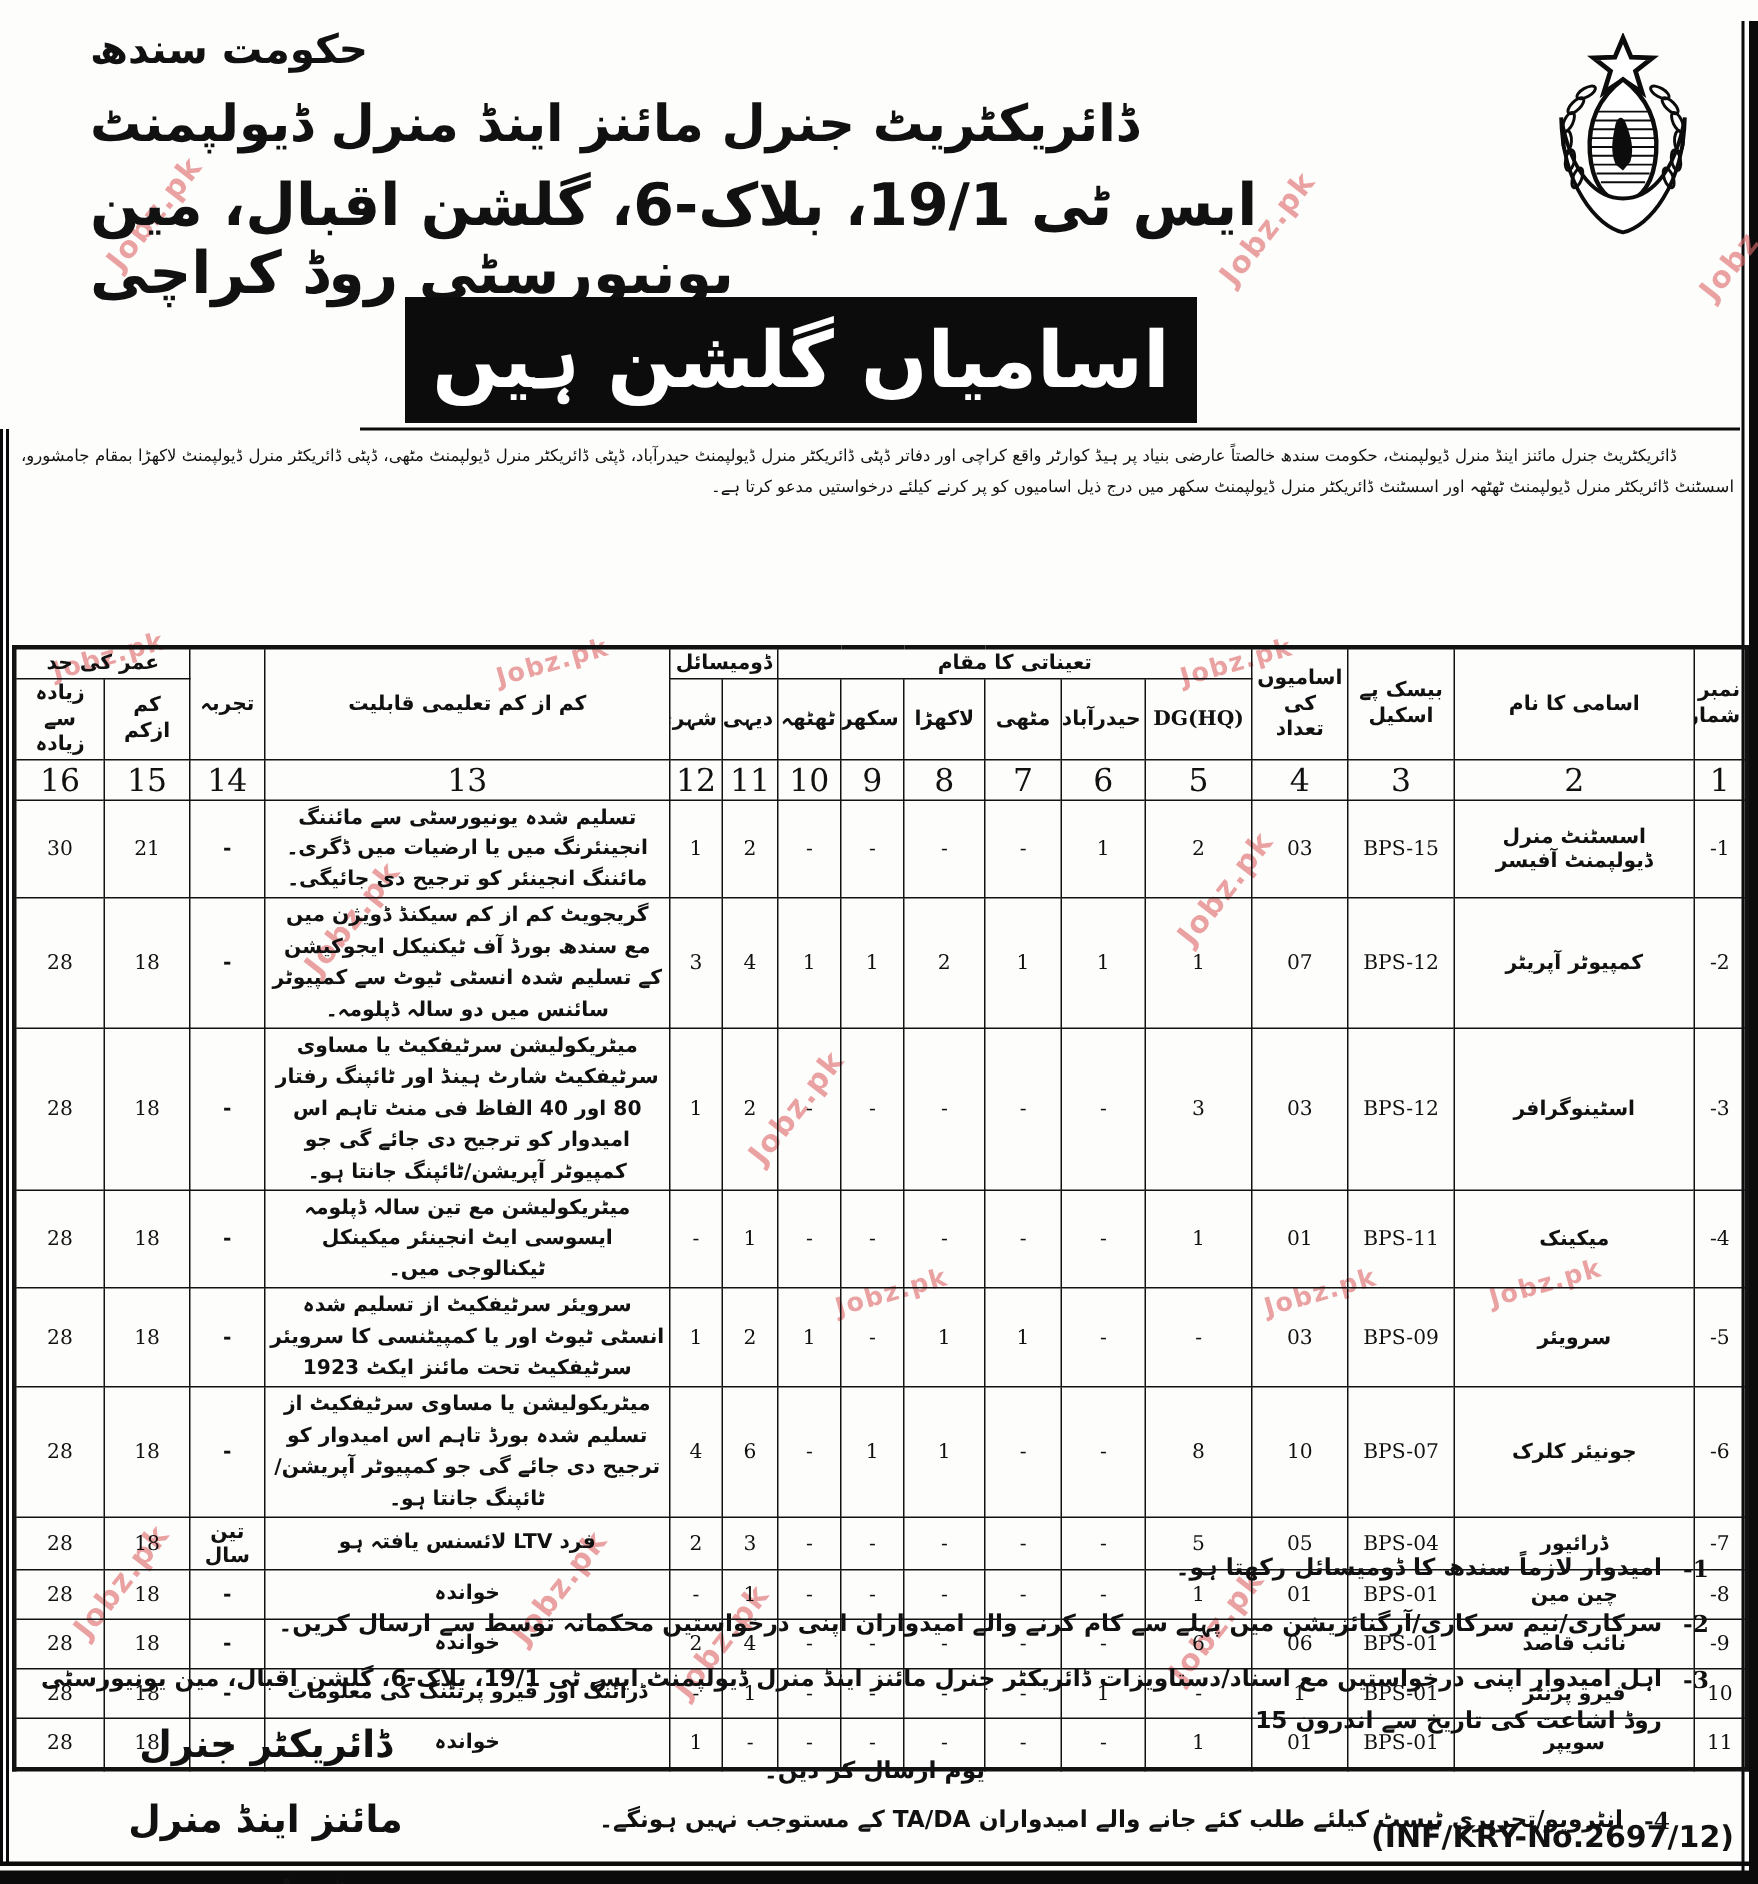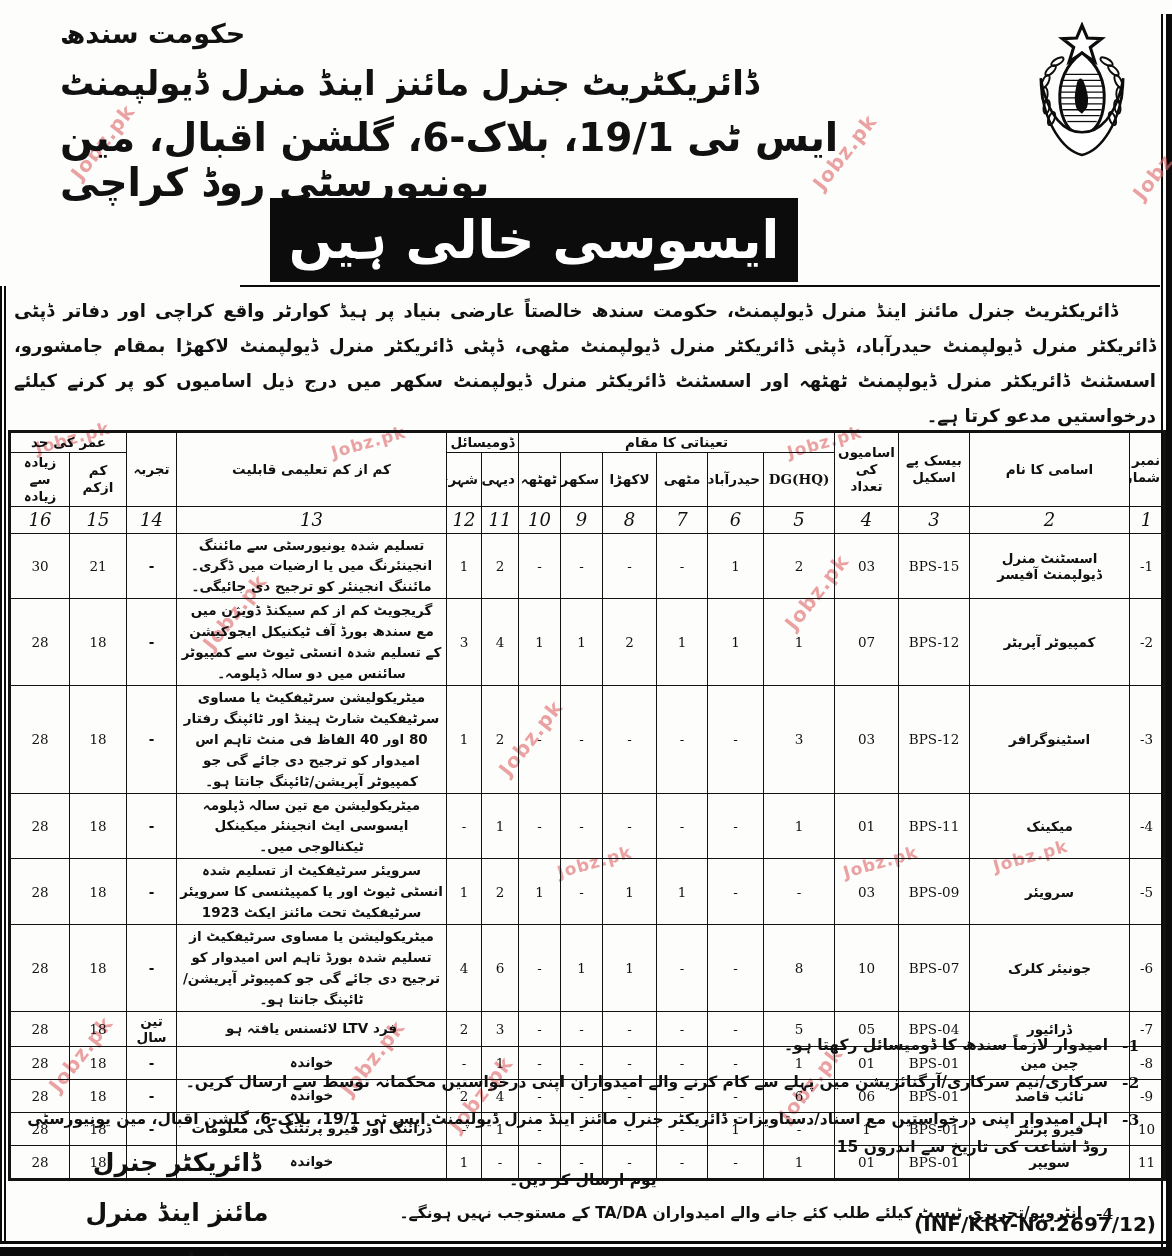--- a/index.html
+++ b/index.html
@@ -22,30 +22,30 @@
   .hdr-gov{font-size:27px;font-weight:bold;margin-bottom:14px;}
   .hdr-dir{font-size:34px;font-weight:bold;margin-bottom:12px;}
   .hdr-addr{font-size:39px;font-weight:bold;}
   .banner{position:absolute;left:270px;top:198px;width:528px;height:84px;background:#0c0c0c;
           color:#fff;display:flex;align-items:center;justify-content:center;
           font-size:52px;font-weight:bold;direction:rtl;letter-spacing:2px;}
   
   .logo{position:absolute;right:36px;top:22px;width:108px;height:148px;}
   
   .intro{position:absolute;left:14px;right:16px;top:293px;direction:rtl;text-align:justify;
-         font-size:18px;line-height:1.95;font-weight:bold;}
+         font-size:11px;line-height:1.95;font-weight:normal;}
   .intro p{margin:0;text-indent:38px;}
   
   table.jobs{position:absolute;left:8px;top:430px;width:1155px;border-collapse:collapse;
              direction:rtl;table-layout:fixed;}
   table.jobs th,table.jobs td{border:1.6px solid #121212;padding:1px 3px;text-align:center;
              vertical-align:middle;font-size:13.5px;overflow:hidden;}
   table.jobs{border:3px solid #121212;}
   thead th{font-weight:bold;line-height:1.25;}
-  tr.numrow td{font-family:"DejaVu Serif",serif;font-size:18px;height:24px;direction:ltr;font-style:italic;}
+  tr.numrow td{font-family:"DejaVu Serif",serif;font-size:21px;height:24px;direction:ltr;}
   .latin{font-family:"DejaVu Serif",serif;direction:ltr;}
   td.col-no,td.col-scale,td.col-count,td.col-dg,td.col-hyd,td.col-mithi,td.col-lakhra,
   td.col-sukkur,td.col-thatta,td.col-rural,td.col-urban,td.col-min,td.col-max
     {font-family:"DejaVu Serif",serif;font-size:15px;direction:ltr;}
   td.col-post{font-weight:bold;font-size:14px;}
   td.col-qual{text-align:right;font-size:12.5px;line-height:1.55;padding:3px 7px;font-weight:bold;}
   td.col-exp{font-size:13px;font-weight:bold;}
   tbody td{height:30px;}
   
   .notes{position:absolute;left:10px;right:16px;top:1032px;direction:rtl;font-size:15.5px;
@@ -122,21 +122,21 @@
       <ellipse cx="30" cy="39" rx="7" ry="3" transform="rotate(-30 30 39)"></ellipse>
       <ellipse cx="86" cy="97" rx="7" ry="3" transform="rotate(70 86 97)"></ellipse>
       <ellipse cx="91" cy="85" rx="7" ry="3" transform="rotate(80 91 85)"></ellipse>
       <ellipse cx="93" cy="72" rx="7" ry="3" transform="rotate(88 93 72)"></ellipse>
       <ellipse cx="92" cy="59" rx="7" ry="3" transform="rotate(65 92 59)"></ellipse>
       <ellipse cx="87" cy="48" rx="7" ry="3" transform="rotate(45 87 48)"></ellipse>
       <ellipse cx="80" cy="39" rx="7" ry="3" transform="rotate(30 80 39)"></ellipse>
     </g>
   </svg>
 
-  <div class="banner">ایسوسی خالی ہیں</div>
+  <div class="banner">اسامیاں گلشن ہیں</div>
 
   <div class="intro">
     <p>ڈائریکٹریٹ جنرل مائنز اینڈ منرل ڈیولپمنٹ، حکومت سندھ خالصتاً عارضی بنیاد پر ہیڈ کوارٹر واقع کراچی اور دفاتر ڈپٹی ڈائریکٹر منرل ڈیولپمنٹ حیدرآباد، ڈپٹی ڈائریکٹر منرل ڈیولپمنٹ مٹھی، ڈپٹی ڈائریکٹر منرل ڈیولپمنٹ لاکھڑا بمقام جامشورو، اسسٹنٹ ڈائریکٹر منرل ڈیولپمنٹ ٹھٹھہ اور اسسٹنٹ ڈائریکٹر منرل ڈیولپمنٹ سکھر میں درج ذیل اسامیوں کو پر کرنے کیلئے درخواستیں مدعو کرتا ہے۔</p>
   </div>
 
   <table class="jobs">
     <colgroup>
       <col style="width:35px">
         <col style="width:160px">
         <col style="width:71px">

